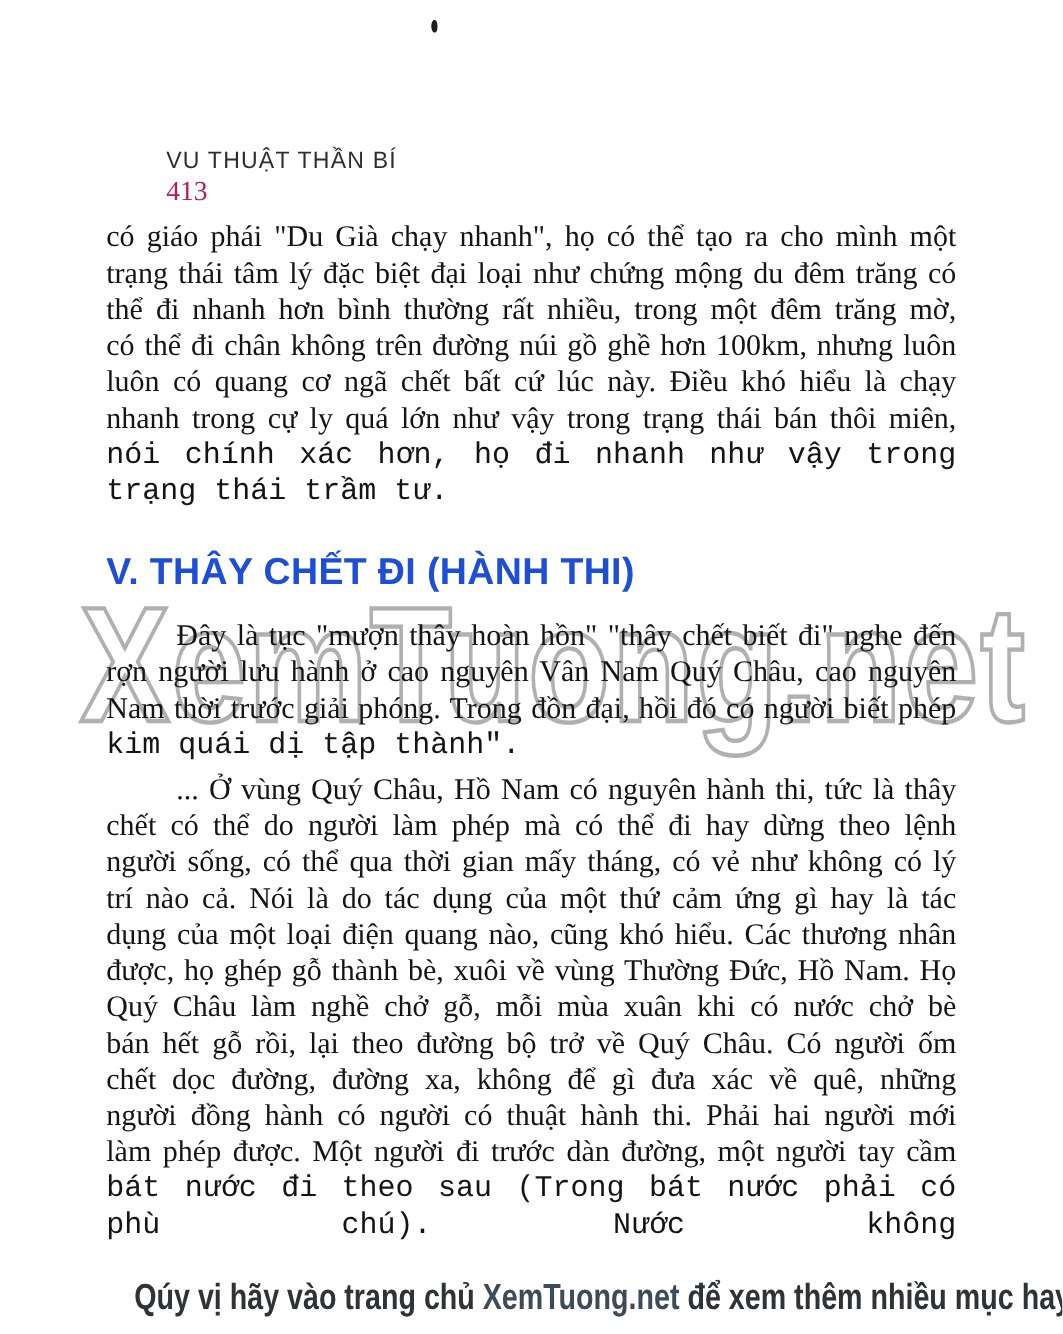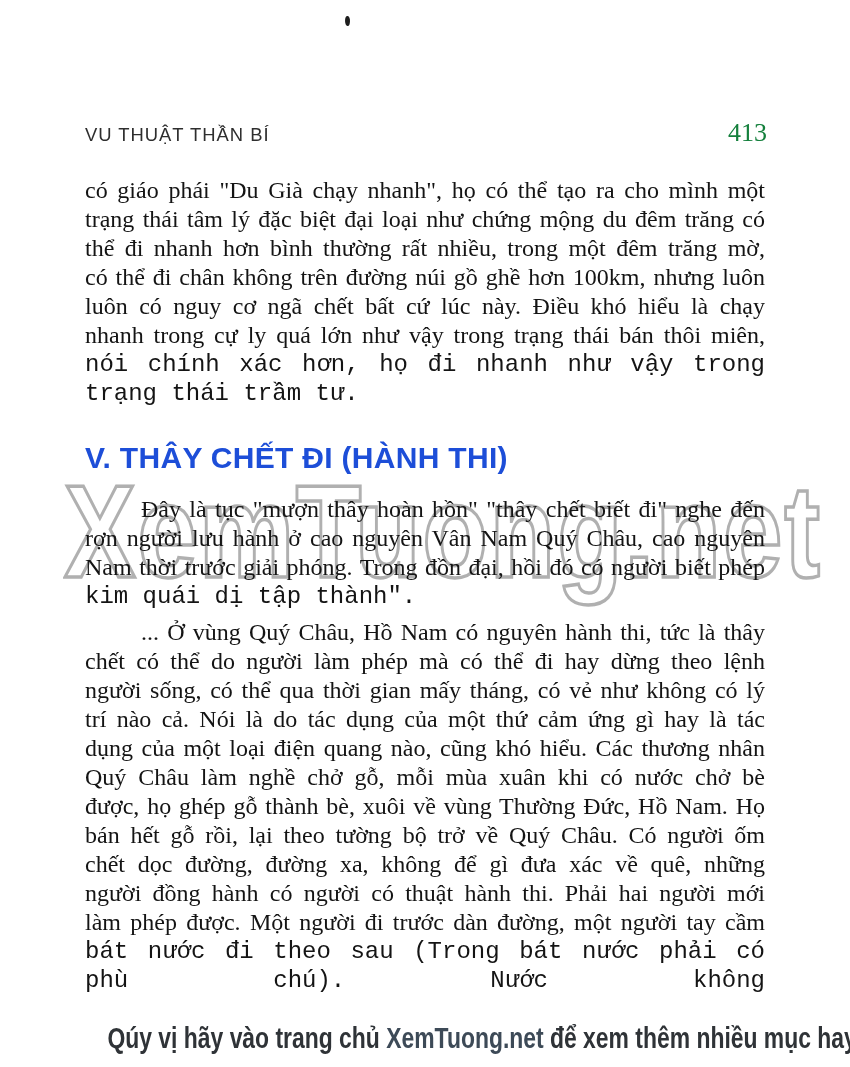--- a/index.html
+++ b/index.html
@@ -12,30 +12,30 @@
   
   .speck {
     position:absolute; left:345px; top:16px; width:5px; height:10px;
     background:#1d1d1d; border-radius:45% 55% 40% 60%;
     transform:rotate(4deg);
   }
 
   
   .running-head {
     position:absolute; left:85px; right:83px; top:118px;
-    display:flex; justify-content:space-between; align-items:baseline;
+    display:flex; justify-content:space-between; align-items:baseline;flex-direction:column;
   }
   .running-title {
     font-family:"Liberation Sans", sans-serif;
     font-size:19px; letter-spacing:1px; color:#2e2e2e;
     transform:scaleX(0.97); transform-origin:left;
   }
   .page-number {
     font-family:"Liberation Serif", serif;
-    font-size:26px; color:#15803d;
+    font-size:22px; color:#be185d;margin-left:48px;
   }
 
   
   .content {
     position:absolute; left:85px; top:176px; width:680px;
     font-size:24px; line-height:29px; color:#141414; z-index:1;
   }
   .jline { text-align:justify; text-align-last:justify; }
   .jline.last { text-align-last:left;font-family:Liberation Mono, monospace; }
   .justify-all .jline.last { text-align-last:justify; }
@@ -86,43 +86,43 @@
   </div>
 
   <div class="watermark">XemTuong.net</div>
 
   <div class="content">
     <div class="para">
         <div class="jline">có giáo phái "Du Già chạy nhanh", họ có thể tạo ra cho mình một</div>
         <div class="jline">trạng thái tâm lý đặc biệt đại loại như chứng mộng du đêm trăng có</div>
         <div class="jline">thể đi nhanh hơn bình thường rất nhiều, trong một đêm trăng mờ,</div>
         <div class="jline">có thể đi chân không trên đường núi gồ ghề hơn 100km, nhưng luôn</div>
-        <div class="jline">luôn có nguy cơ ngã chết bất cứ lúc này. Điều khó hiểu là chạy</div>
+        <div class="jline">luôn có quang cơ ngã chết bất cứ lúc này. Điều khó hiểu là chạy</div>
         <div class="jline">nhanh trong cự ly quá lớn như vậy trong trạng thái bán thôi miên,</div>
         <div class="jline last">nói chính xác hơn, họ đi nhanh như vậy trong trạng thái trầm tư.</div>
       </div>
 
     <div class="section-heading">V. THÂY CHẾT ĐI (HÀNH THI)</div>
 
     <div class="para indent">
         <div class="jline">Đây là tục "mượn thây hoàn hồn" "thây chết biết đi" nghe đến</div>
         <div class="jline">rợn người lưu hành ở cao nguyên Vân Nam Quý Châu, cao nguyên</div>
         <div class="jline">Nam thời trước giải phóng. Trong đồn đại, hồi đó có người biết phép</div>
         <div class="jline last">kim quái dị tập thành".</div>
       </div>
 
     <div class="para indent justify-all" style="margin-top:7px;">
         <div class="jline">... Ở vùng Quý Châu, Hồ Nam có nguyên hành thi, tức là thây</div>
         <div class="jline">chết có thể do người làm phép mà có thể đi hay dừng theo lệnh</div>
         <div class="jline">người sống, có thể qua thời gian mấy tháng, có vẻ như không có lý</div>
         <div class="jline">trí nào cả. Nói là do tác dụng của một thứ cảm ứng gì hay là tác</div>
         <div class="jline">dụng của một loại điện quang nào, cũng khó hiểu. Các thương nhân</div>
+        <div class="jline">được, họ ghép gỗ thành bè, xuôi về vùng Thường Đức, Hồ Nam. Họ</div>
         <div class="jline">Quý Châu làm nghề chở gỗ, mỗi mùa xuân khi có nước chở bè</div>
-        <div class="jline">được, họ ghép gỗ thành bè, xuôi về vùng Thường Đức, Hồ Nam. Họ</div>
-        <div class="jline">bán hết gỗ rồi, lại theo tường bộ trở về Quý Châu. Có người ốm</div>
+        <div class="jline">bán hết gỗ rồi, lại theo đường bộ trở về Quý Châu. Có người ốm</div>
         <div class="jline">chết dọc đường, đường xa, không để gì đưa xác về quê, những</div>
         <div class="jline">người đồng hành có người có thuật hành thi. Phải hai người mới</div>
         <div class="jline">làm phép được. Một người đi trước dàn đường, một người tay cầm</div>
         <div class="jline last">bát nước đi theo sau (Trong bát nước phải có phù chú). Nước không</div>
       </div>
   </div>
 
   <div class="footer">
     <span class="footer-inner"><span>Qúy vị hãy vào trang chủ </span><span class="footer-site">XemTuong.net</span><span> để xem thêm nhiều mục hay khác</span></span>
   </div>

